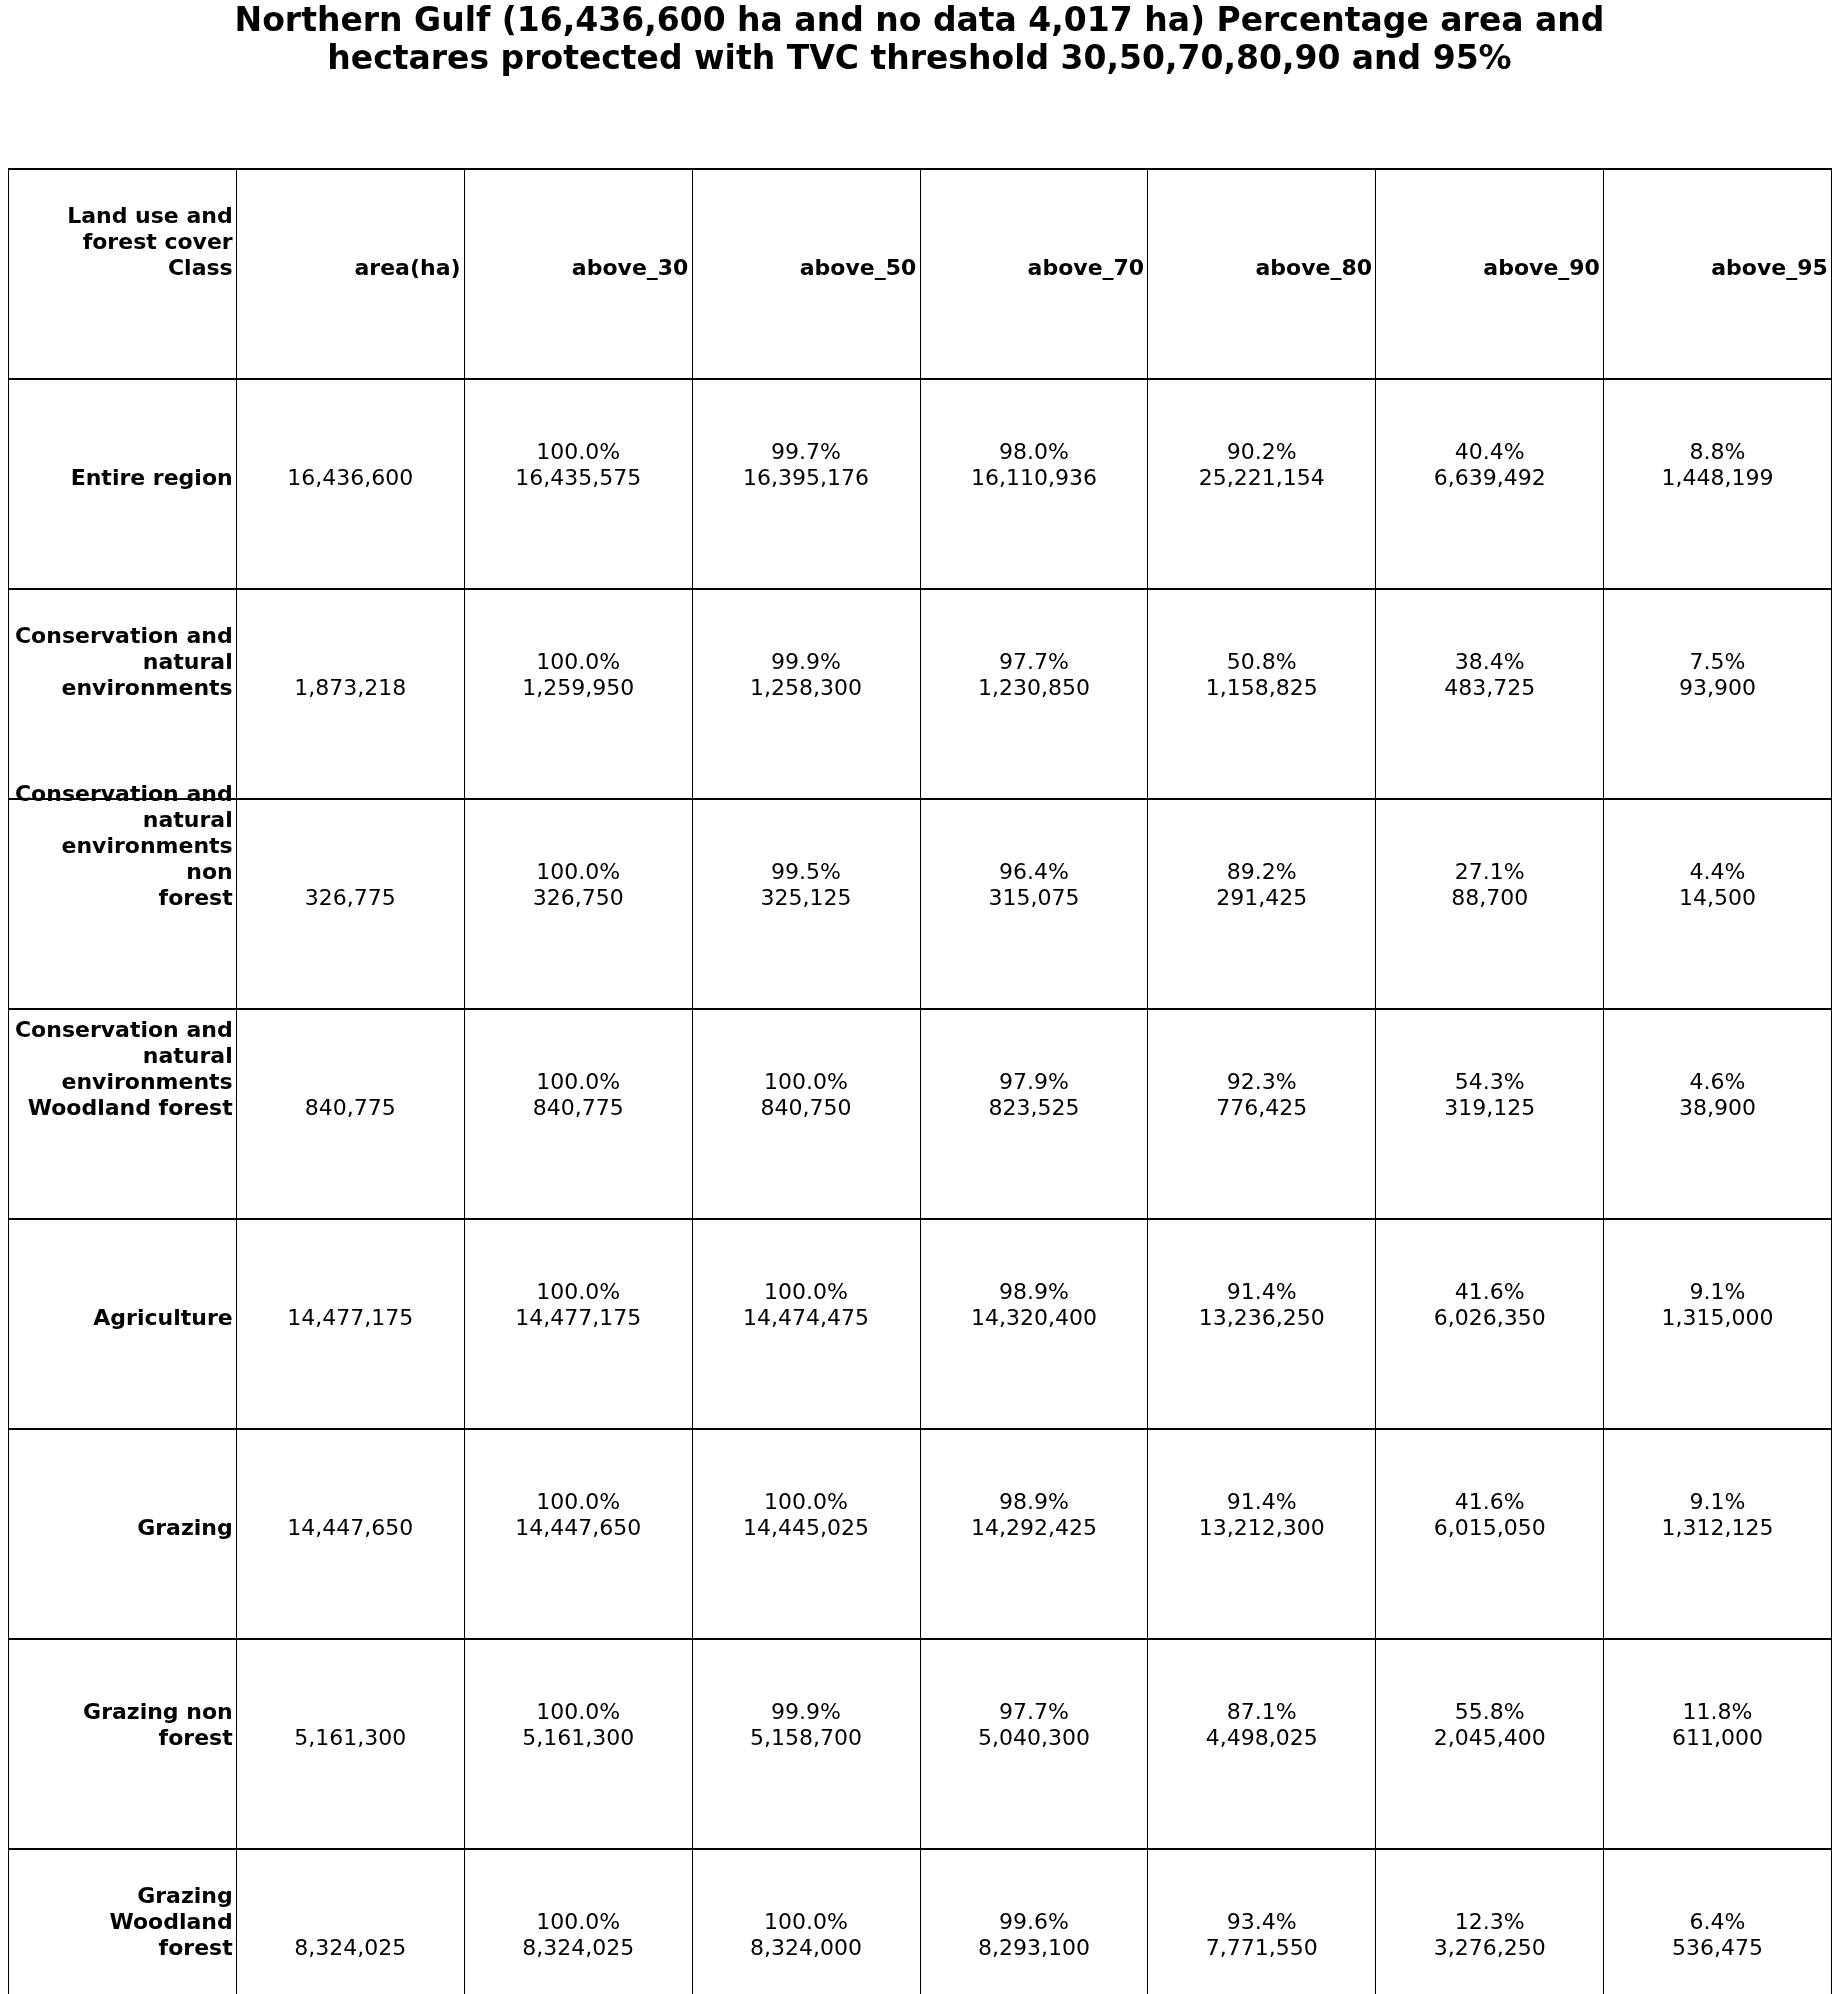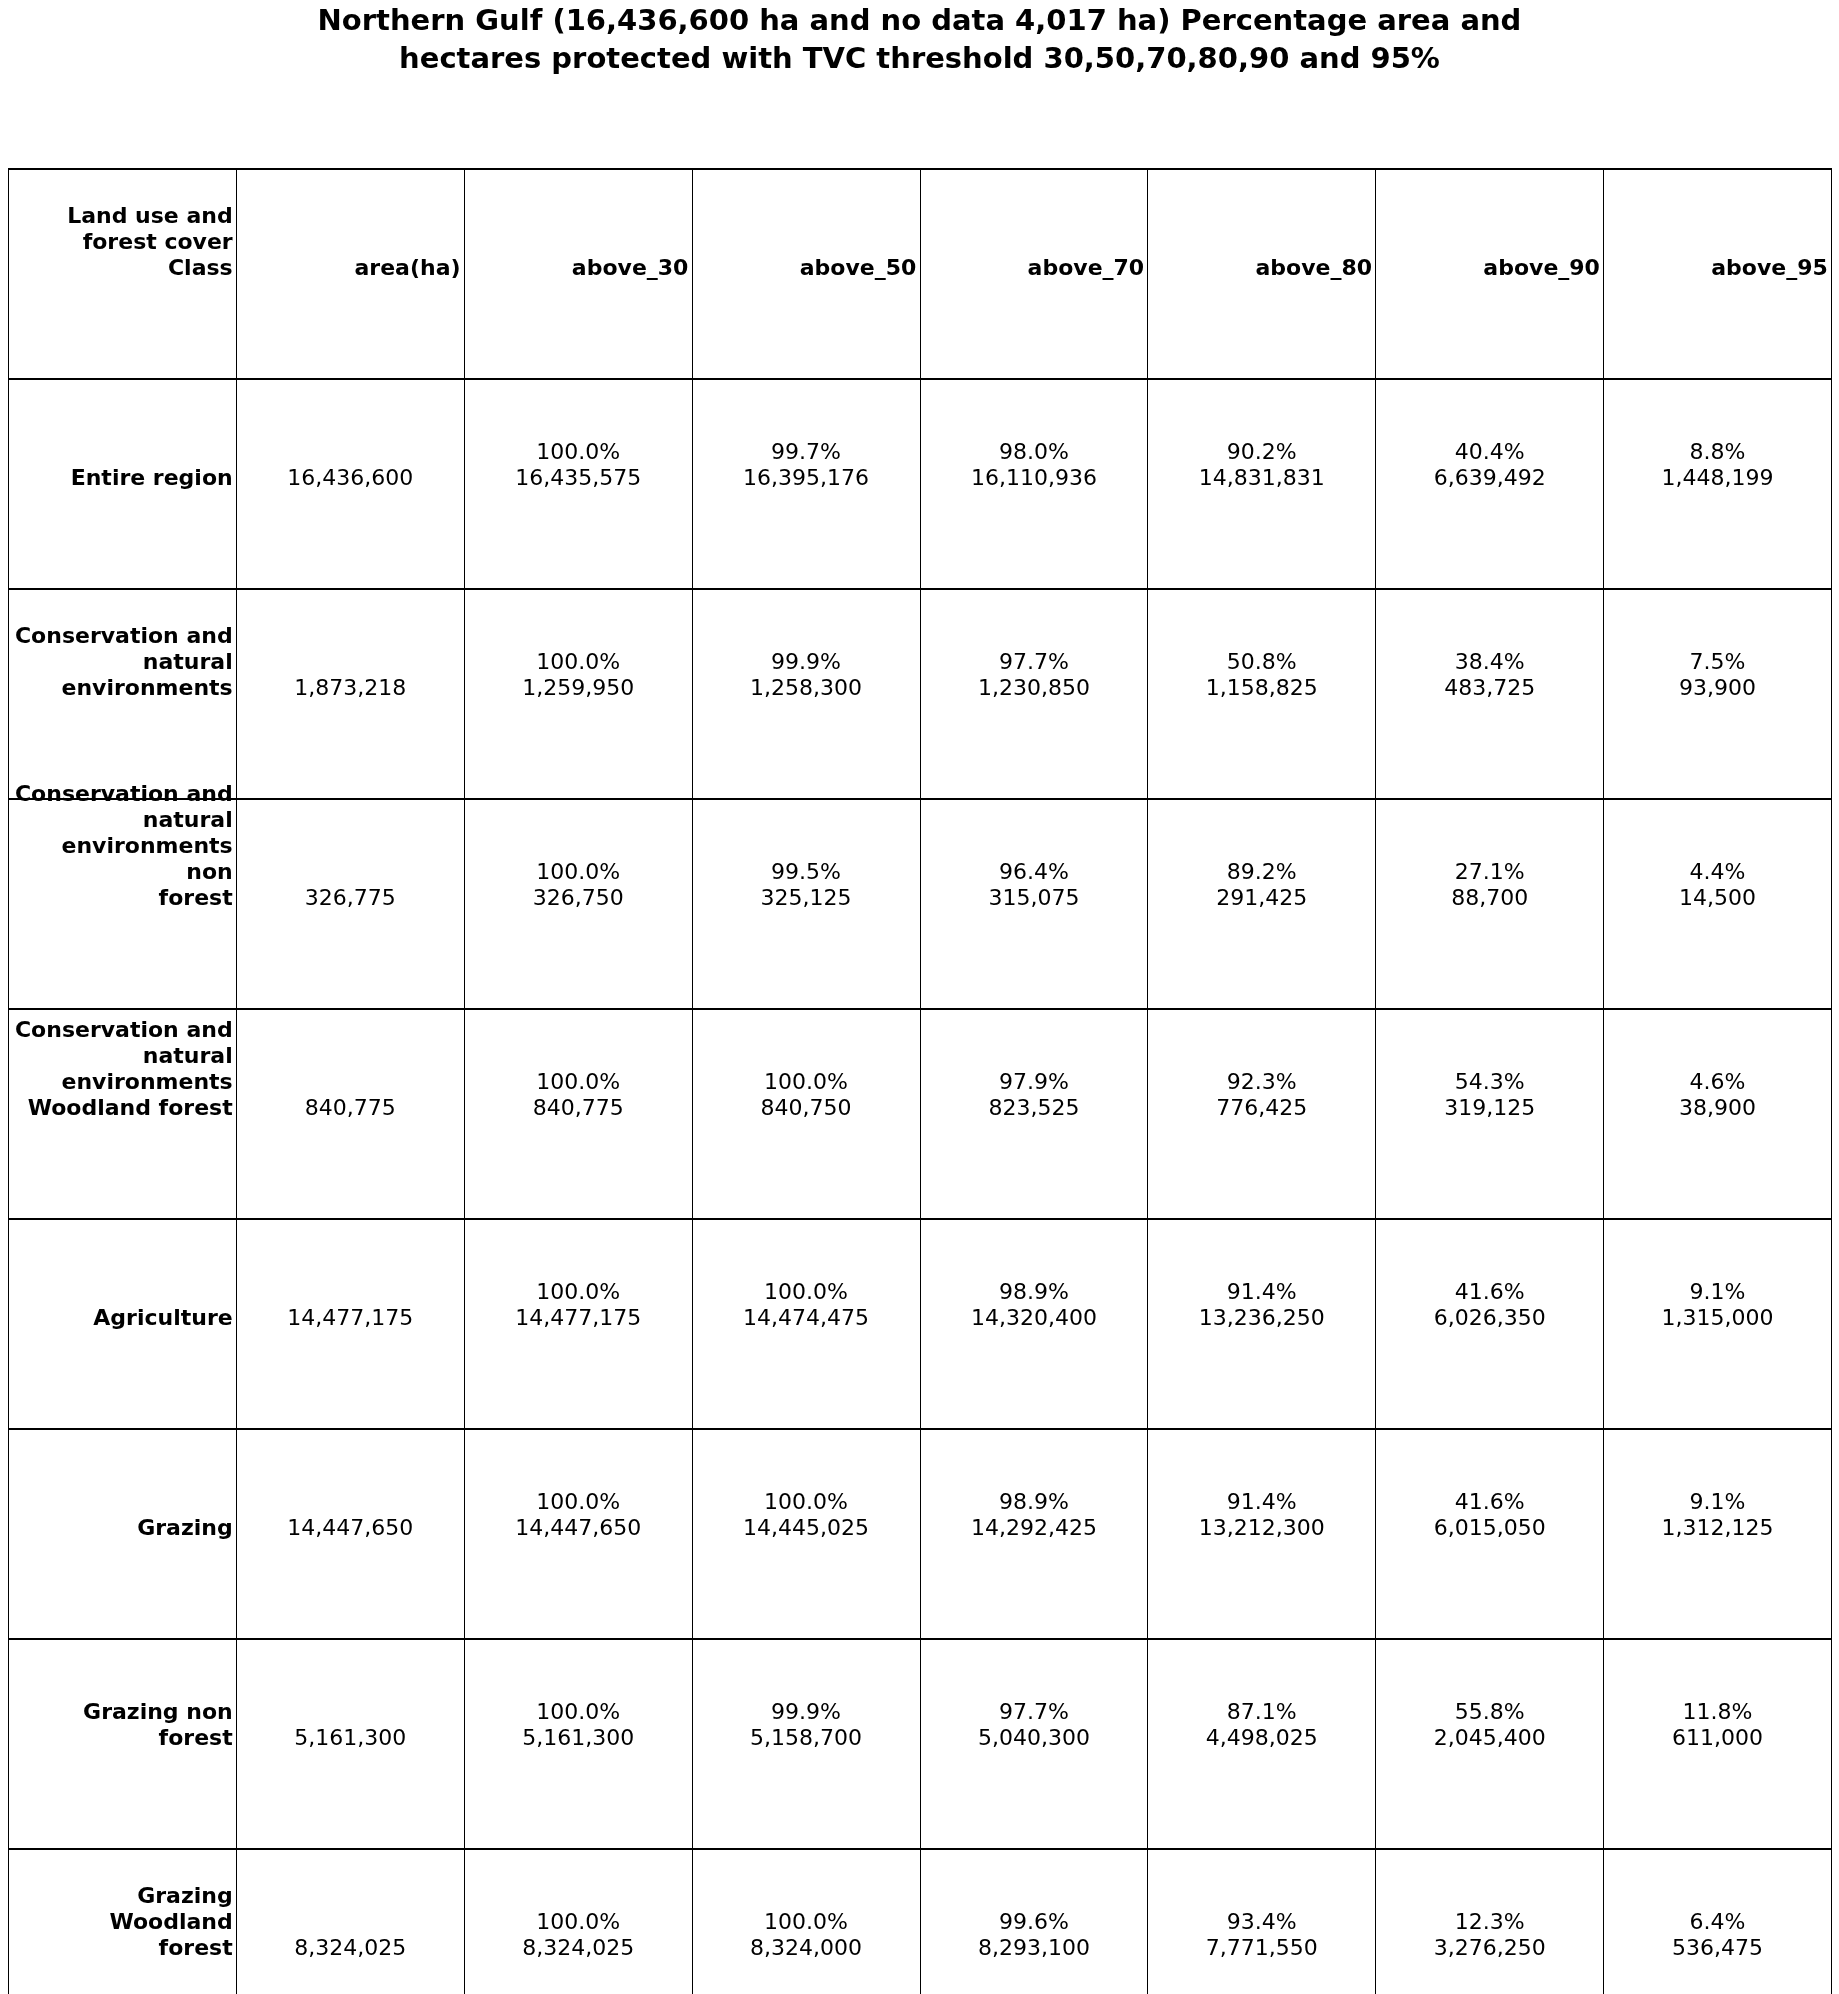--- a/index.html
+++ b/index.html
@@ -1,21 +1,21 @@
 <!DOCTYPE html>
 <html style="font-size:6.4px"><head>
 <meta charset="utf-8">
 <style>
   html,body{margin:0;padding:0;background:#fff;}
   body{width:1839px;height:2548px;position:relative;font-family:"DejaVu Sans","Liberation Sans",sans-serif;color:#000;overflow:hidden;}
 
   
   .page-title{
     position:absolute;top:0.8px;left:0;width:100%;
-    text-align:center;font-weight:bold;font-size:29px;line-height:38px;
+    text-align:center;font-weight:bold;font-size:33px;line-height:38px;
     white-space:pre-line;
   }
 
   
   .tbl-wrap{position:absolute;left:8px;top:168px;width:1824px;}
   table.datatable{border-collapse:collapse;table-layout:fixed;width:100%;}
   table.datatable col{width:12.5%;}
   table.datatable th, table.datatable td{
     border-left:1.2px solid #000;border-right:1.2px solid #000;
     border-top:2.8px solid #000;border-bottom:2.8px solid #000;
@@ -93,21 +93,21 @@
           <td>
             <div class="cb">99.7%
 16,395,176</div>
           </td>
           <td>
             <div class="cb">98.0%
 16,110,936</div>
           </td>
           <td>
             <div class="cb">90.2%
-14,831,831</div>
+25,221,154</div>
           </td>
           <td>
             <div class="cb">40.4%
 6,639,492</div>
           </td>
           <td>
             <div class="cb">8.8%
 1,448,199</div>
           </td>
         </tr>

